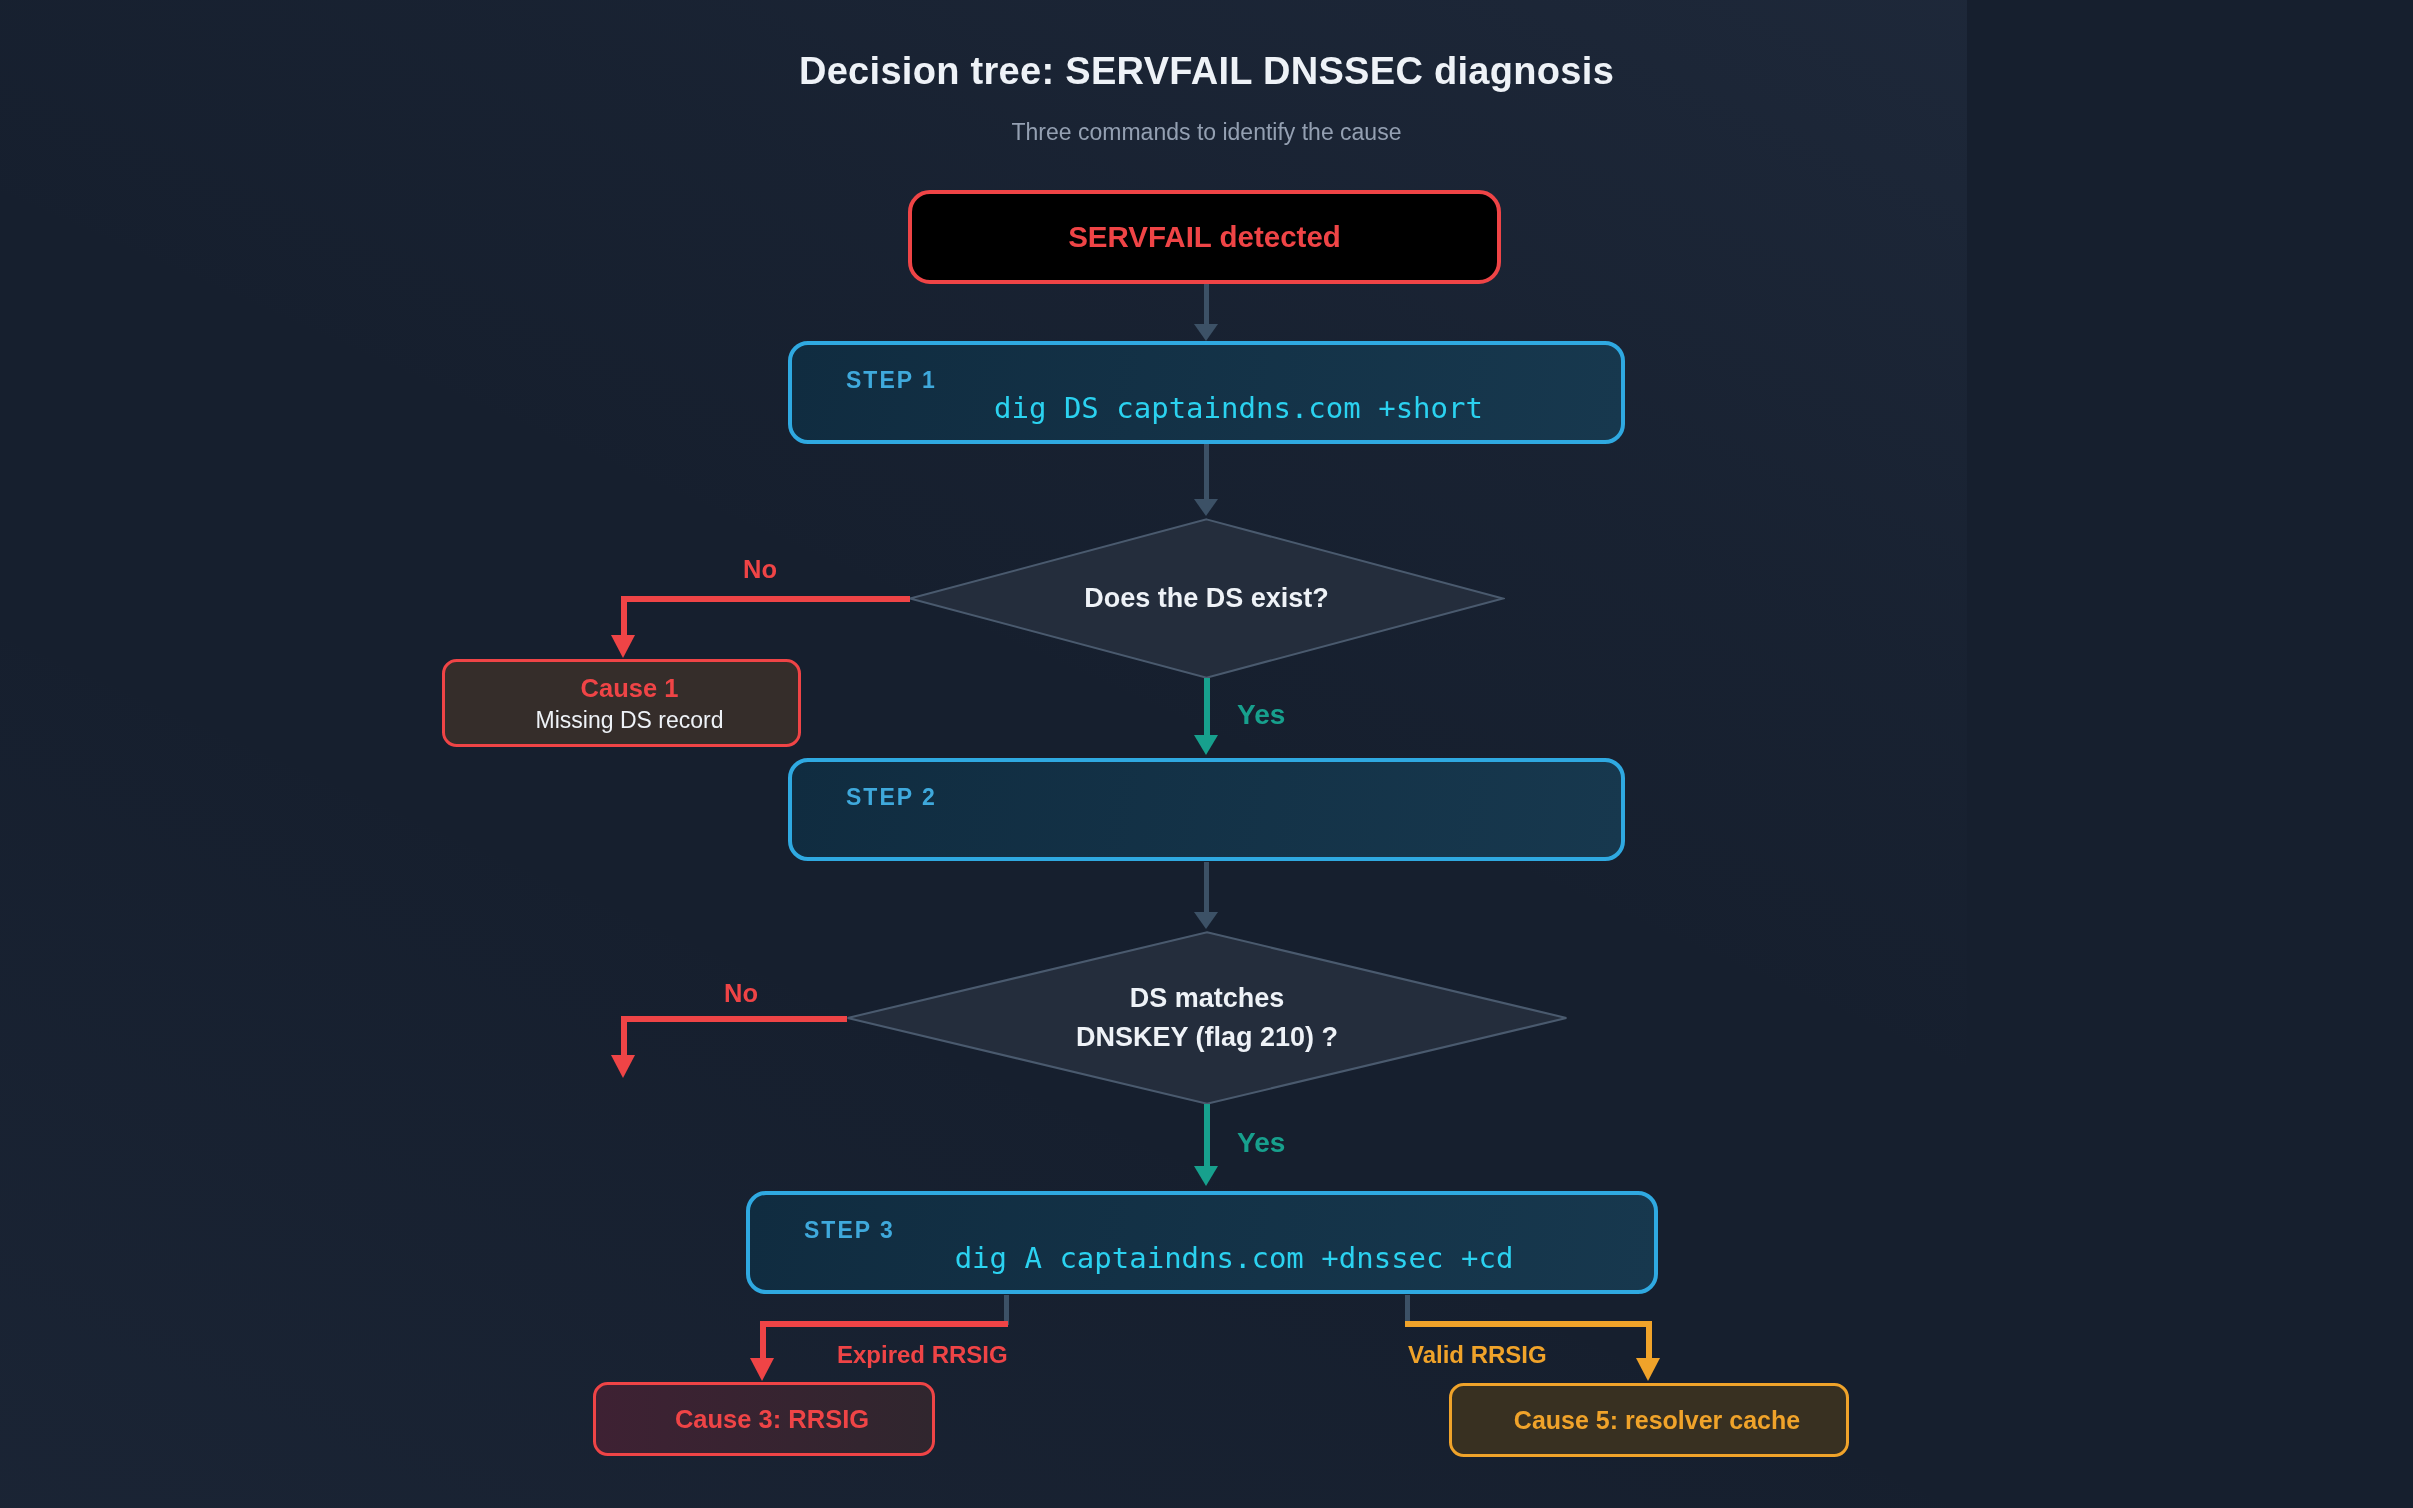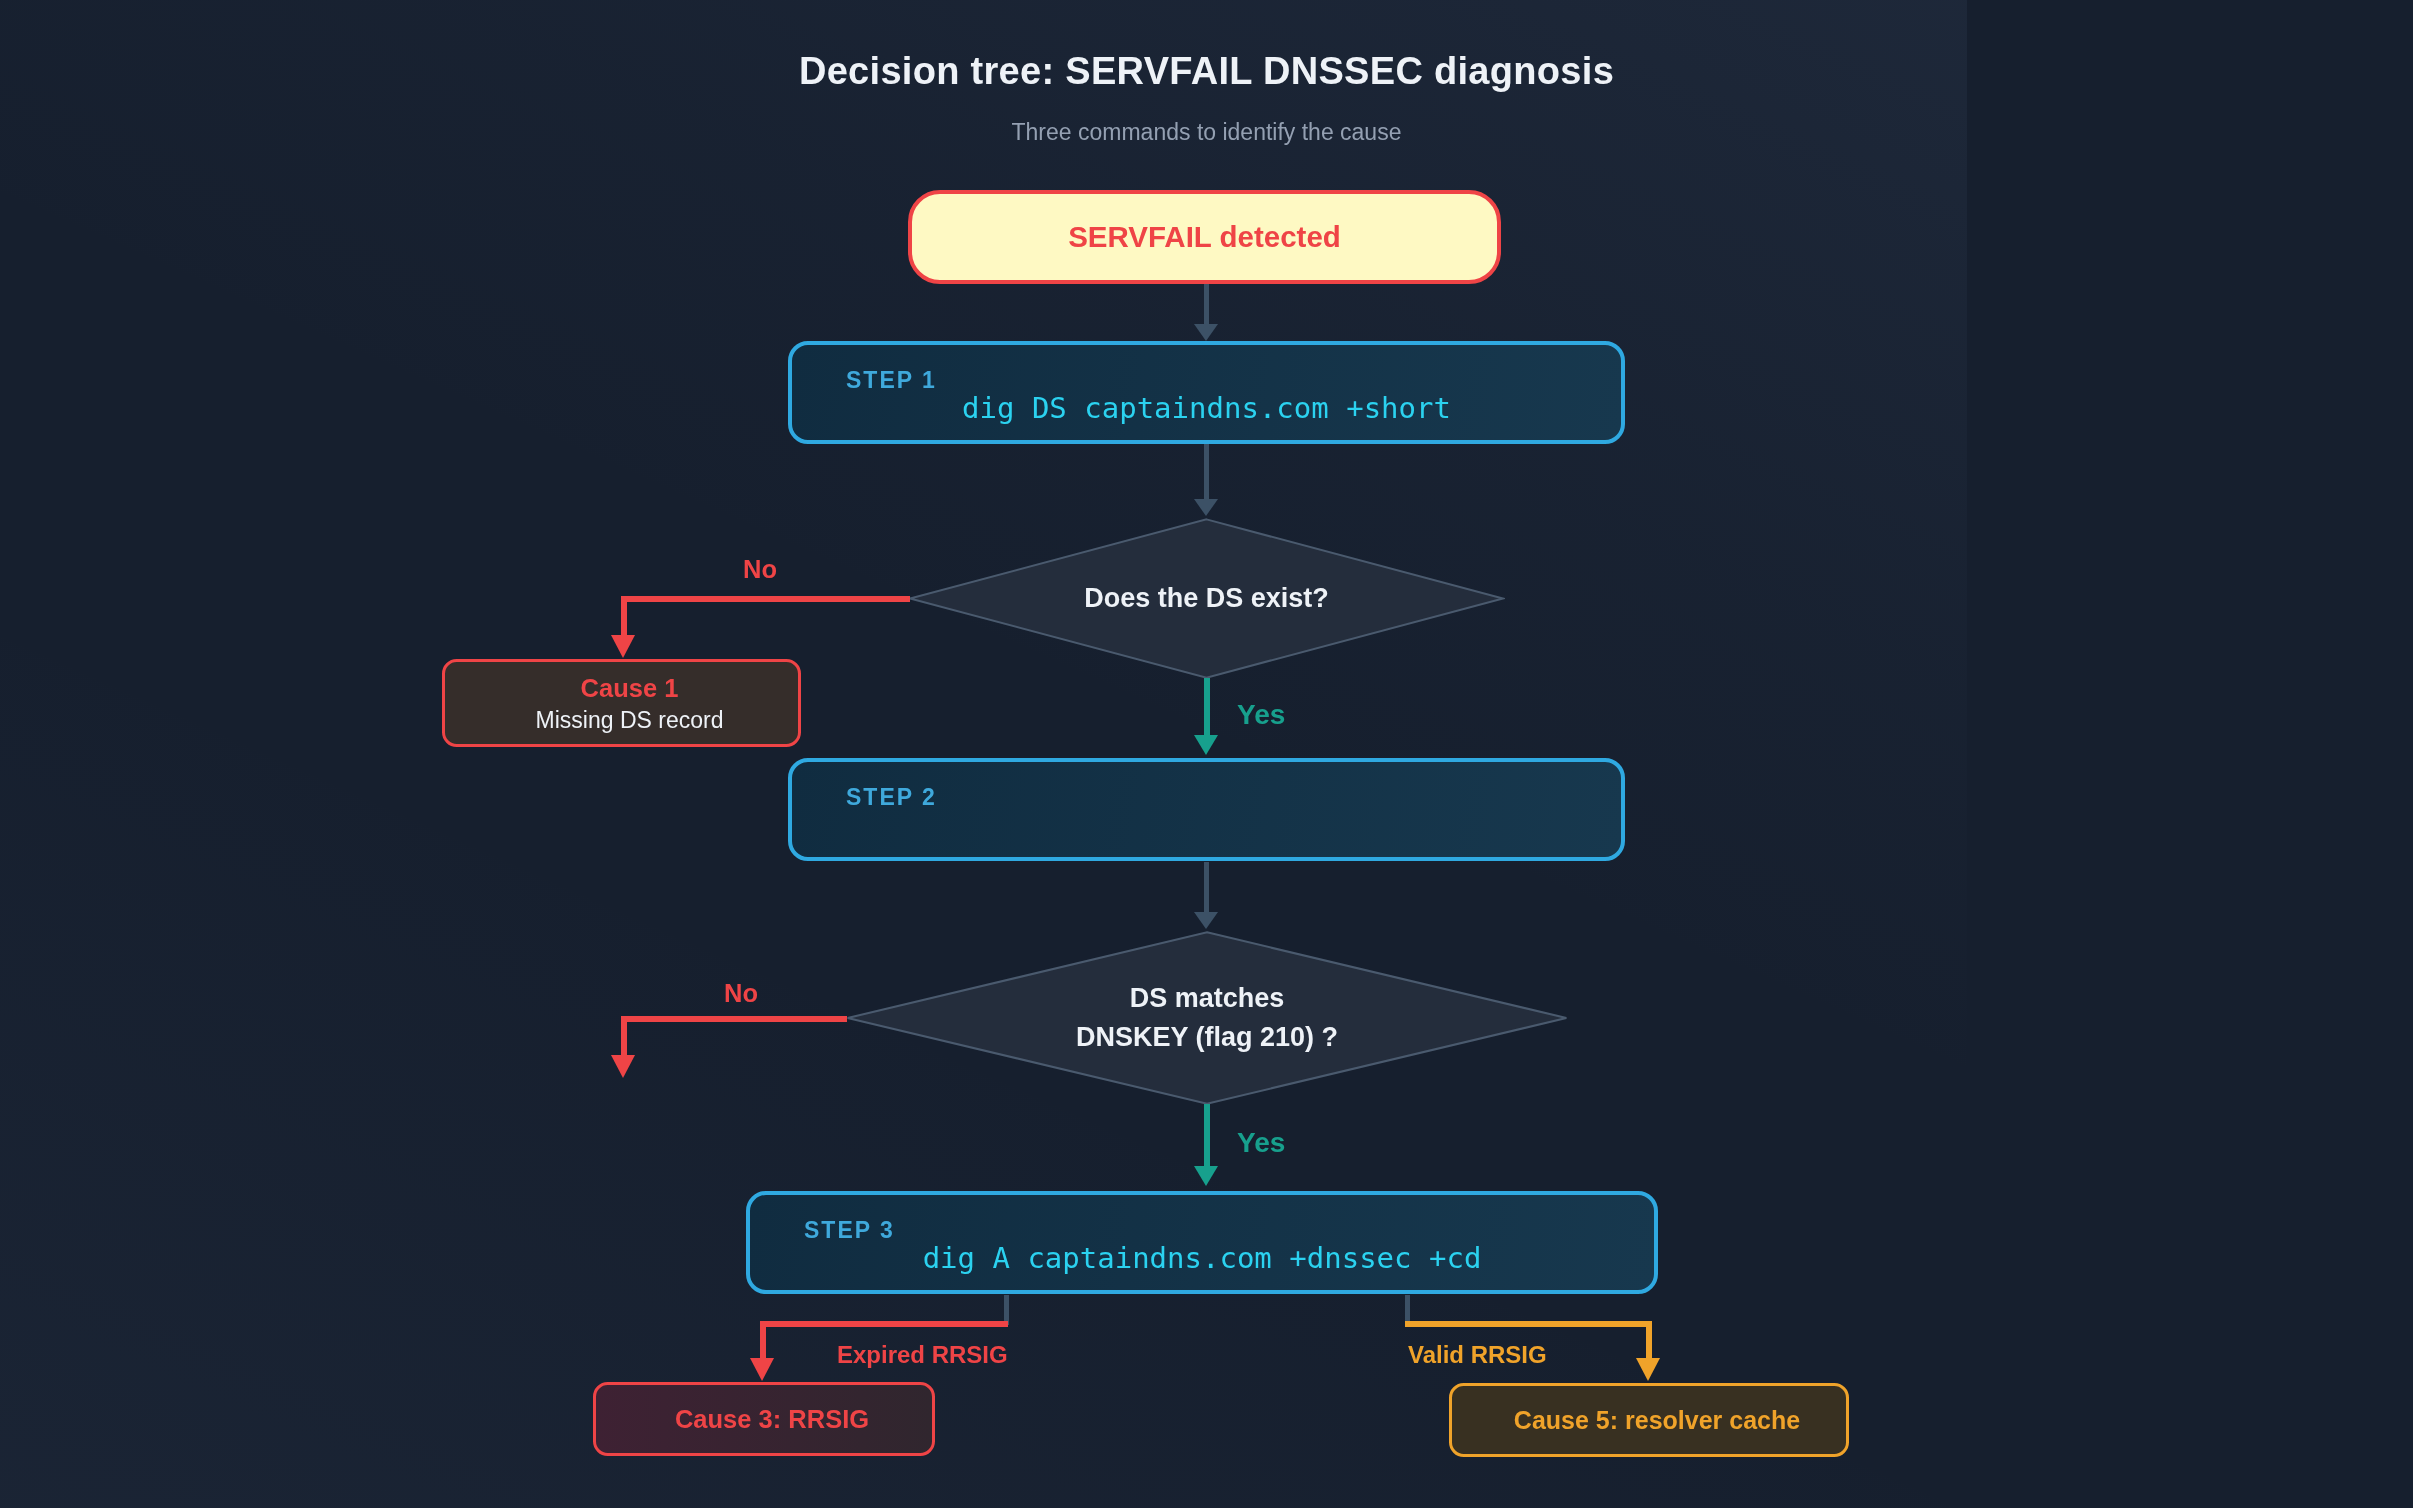--- a/index.html
+++ b/index.html
@@ -15,29 +15,29 @@
       linear-gradient(204deg, rgba(96,118,156,0.10) 0%, rgba(96,118,156,0.03) 28%, transparent 46%),
       linear-gradient(24deg, rgba(96,118,156,0.06) 0%, transparent 38%);}
   .title{position:absolute;left:0;top:50px;width:2413px;text-align:center;
     font-size:38px;font-weight:bold;color:var(--textWhite);letter-spacing:0.3px;}
   .subtitle{position:absolute;left:0;top:119px;width:2413px;text-align:center;
     font-size:23px;color:var(--textMuted);}
 
   .node{position:absolute;box-sizing:border-box;}
 
   .start-box{left:908px;top:190px;width:593px;height:94px;border:4px solid var(--red);
-    border-radius:32px;background:#fef9c3;display:flex;align-items:center;justify-content:center;}
+    border-radius:22px;background:#000000;display:flex;align-items:center;justify-content:center;}
   .start-box .lbl{font-size:29.5px;font-weight:bold;color:var(--red);}
 
   .step-box{width:837px;height:103px;border:4px solid var(--cyanBorder);border-radius:20px;
     background:linear-gradient(100deg,#102c40,#17384e);}
   .step-box .step-label{position:absolute;left:54px;top:21.5px;font-size:23px;font-weight:bold;
     color:var(--stepLabelBlue);letter-spacing:2px;}
   .step-box .command{position:absolute;left:0;top:46px;width:100%;text-align:center;
-    font-family:"DejaVu Sans Mono","Liberation Mono",monospace;font-size:29px;color:var(--commandCyan);}
+    font-family:"DejaVu Sans Mono","Liberation Mono",monospace;font-size:29px;color:var(--commandCyan);padding-left:32px;}
   #step1{left:788px;top:341px;}
   #step2{left:788px;top:758px;}
   #step3{left:746px;top:1191px;width:912px;}
 
   .diamond{display:flex;align-items:center;justify-content:center;text-align:center;}
   .diamond svg{position:absolute;inset:0;}
   .diamond .q{position:relative;font-size:27px;font-weight:bold;color:var(--textWhite);line-height:39px;}
   #decision1{left:908px;top:518px;width:597px;height:161px;}
   #decision2{left:845px;top:931px;width:724px;height:174px;}
 

